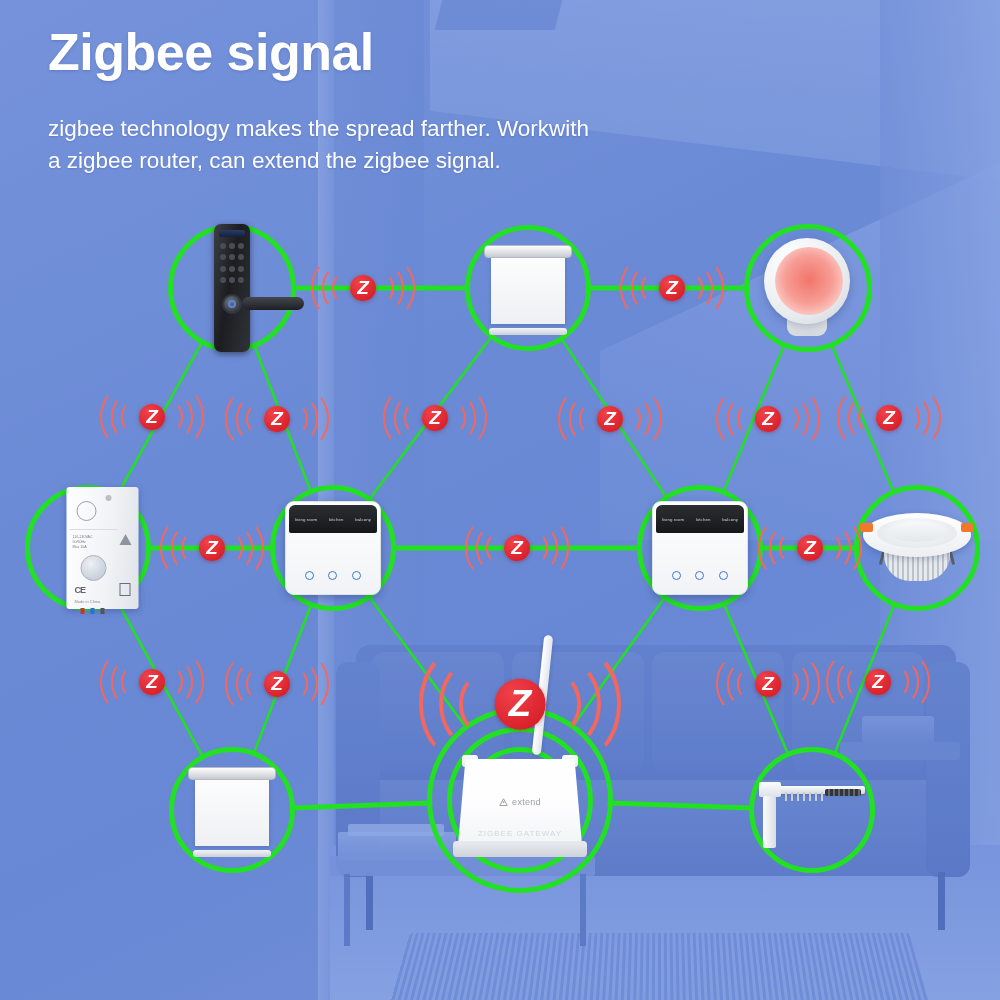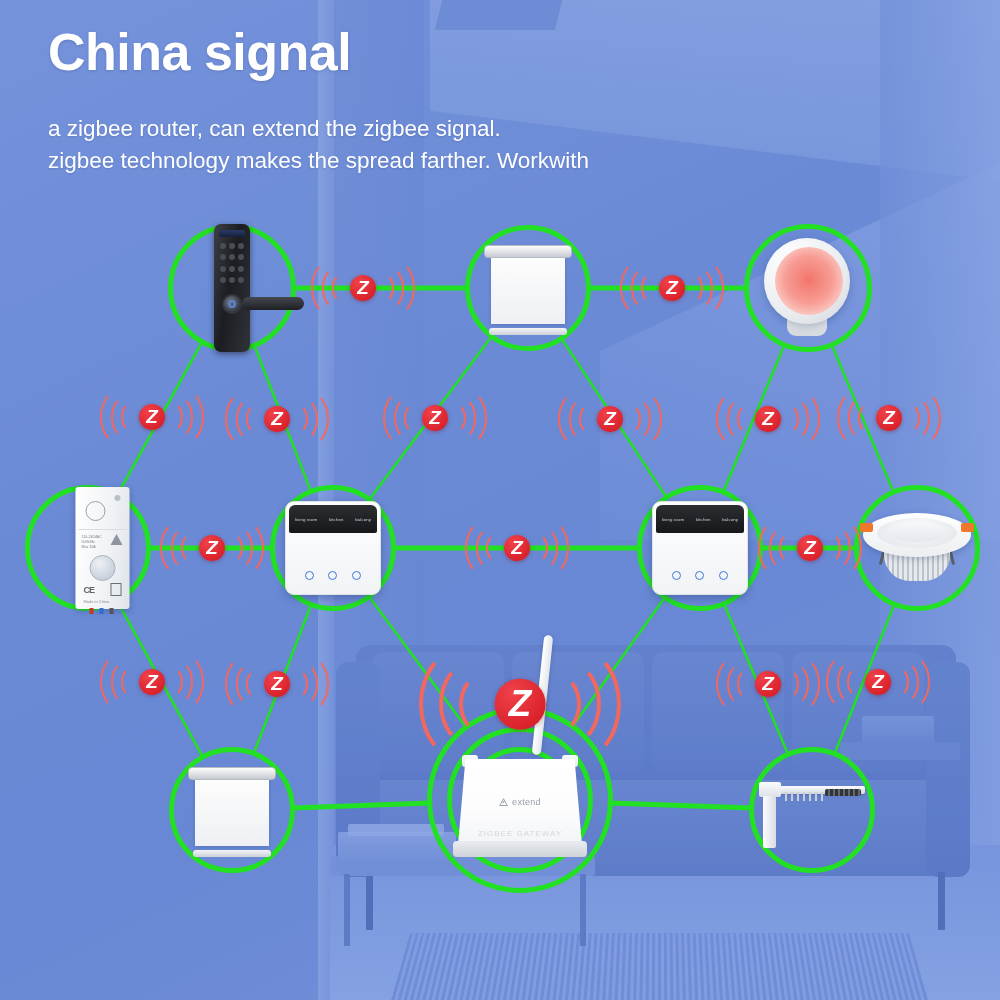--- a/index.html
+++ b/index.html
@@ -110,21 +110,21 @@
   .pir-dome{position:absolute;left:2px;top:0;width:86px;height:86px;border-radius:50%;
      background:radial-gradient(circle at 32% 28%,#ffffff,#e9ecef 62%,#cdd2d9);
      box-shadow:0 3px 8px rgba(20,40,90,.25);}
   .pir-lens{position:absolute;left:11px;top:9px;width:68px;height:68px;border-radius:50%;
      background:radial-gradient(circle at 50% 48%,#f2756a,#f79d95 48%,#fccfca 78%,#fae3e0);}
   .pir-base{position:absolute;left:25px;top:72px;width:40px;height:26px;
      border-radius:6px 6px 9px 9px;
      background:linear-gradient(180deg,#f3f5f7,#d5dade);}
 
   
-  .relay{width:54px;height:122px;position:relative;
+  .relay{width:72px;height:122px;position:relative;
      background:linear-gradient(95deg,#ffffff,#f0f2f5 60%,#dfe3e8);
      border-radius:3px;box-shadow:0 2px 6px rgba(20,40,90,.3);margin-left:29px;}
   .relay-top{position:absolute;left:3px;top:4px;width:48px;height:38px;
      border-bottom:1px solid #d9dde2;}
   .relay-circ{position:absolute;left:7px;top:10px;width:20px;height:20px;border-radius:50%;
      border:1px solid #9aa1ab;box-sizing:border-box;}
   .relay-dot{position:absolute;right:6px;top:4px;width:6px;height:6px;border-radius:50%;background:#b9c0c8;}
   .relay-txt{position:absolute;left:6px;top:48px;font-size:3.6px;color:#7b828c;line-height:1.35;}
   .relay-warn{position:absolute;right:7px;top:47px;width:0;height:0;
      border-left:6px solid transparent;border-right:6px solid transparent;border-bottom:11px solid #8d949d;}
@@ -237,24 +237,24 @@
 
     <div class="book"></div>
     <div class="book2"></div>
     <div class="table-top"></div>
     <div class="table-leg" style="left:344px"></div>
     <div class="table-leg" style="left:580px"></div>
 
     <div class="bg-tint"></div>
   </div>
 
-  <div class="headline">China signal</div>
+  <div class="headline">Zigbee signal</div>
   <div class="subtext">
+    <div>zigbee technology makes the spread farther. Workwith</div>
     <div>a zigbee router, can extend the zigbee signal.</div>
-    <div>zigbee technology makes the spread farther. Workwith</div>
   </div>
 
   <svg id="mesh" viewBox="0 0 1000 1000">
       <line x1="294" y1="288" x2="467" y2="288" stroke="#22e022" stroke-width="5" stroke-linecap="round"></line>
       <line x1="589" y1="288" x2="746" y2="288" stroke="#22e022" stroke-width="5" stroke-linecap="round"></line>
       <line x1="201.96101066488234" y1="342.23706407729577" x2="117.55448950713189" y2="494.6377272787896" stroke="#22e022" stroke-width="2.6" stroke-linecap="round"></line>
       <line x1="254.4502134089392" y1="345.79262857746727" x2="310.911886807334" y2="491.13951059313706" stroke="#22e022" stroke-width="2.6" stroke-linecap="round"></line>
       <line x1="491.4" y1="336.8" x2="369.6" y2="499.2" stroke="#22e022" stroke-width="2.6" stroke-linecap="round"></line>
       <line x1="561.6558758356996" y1="338.87516114698775" x2="666.3441241643004" y2="497.12483885301225" stroke="#22e022" stroke-width="2.6" stroke-linecap="round"></line>
       <line x1="784.2164076464422" y1="345.2567964067131" x2="723.3999860252745" y2="491.66670030952423" stroke="#22e022" stroke-width="2.6" stroke-linecap="round"></line>

